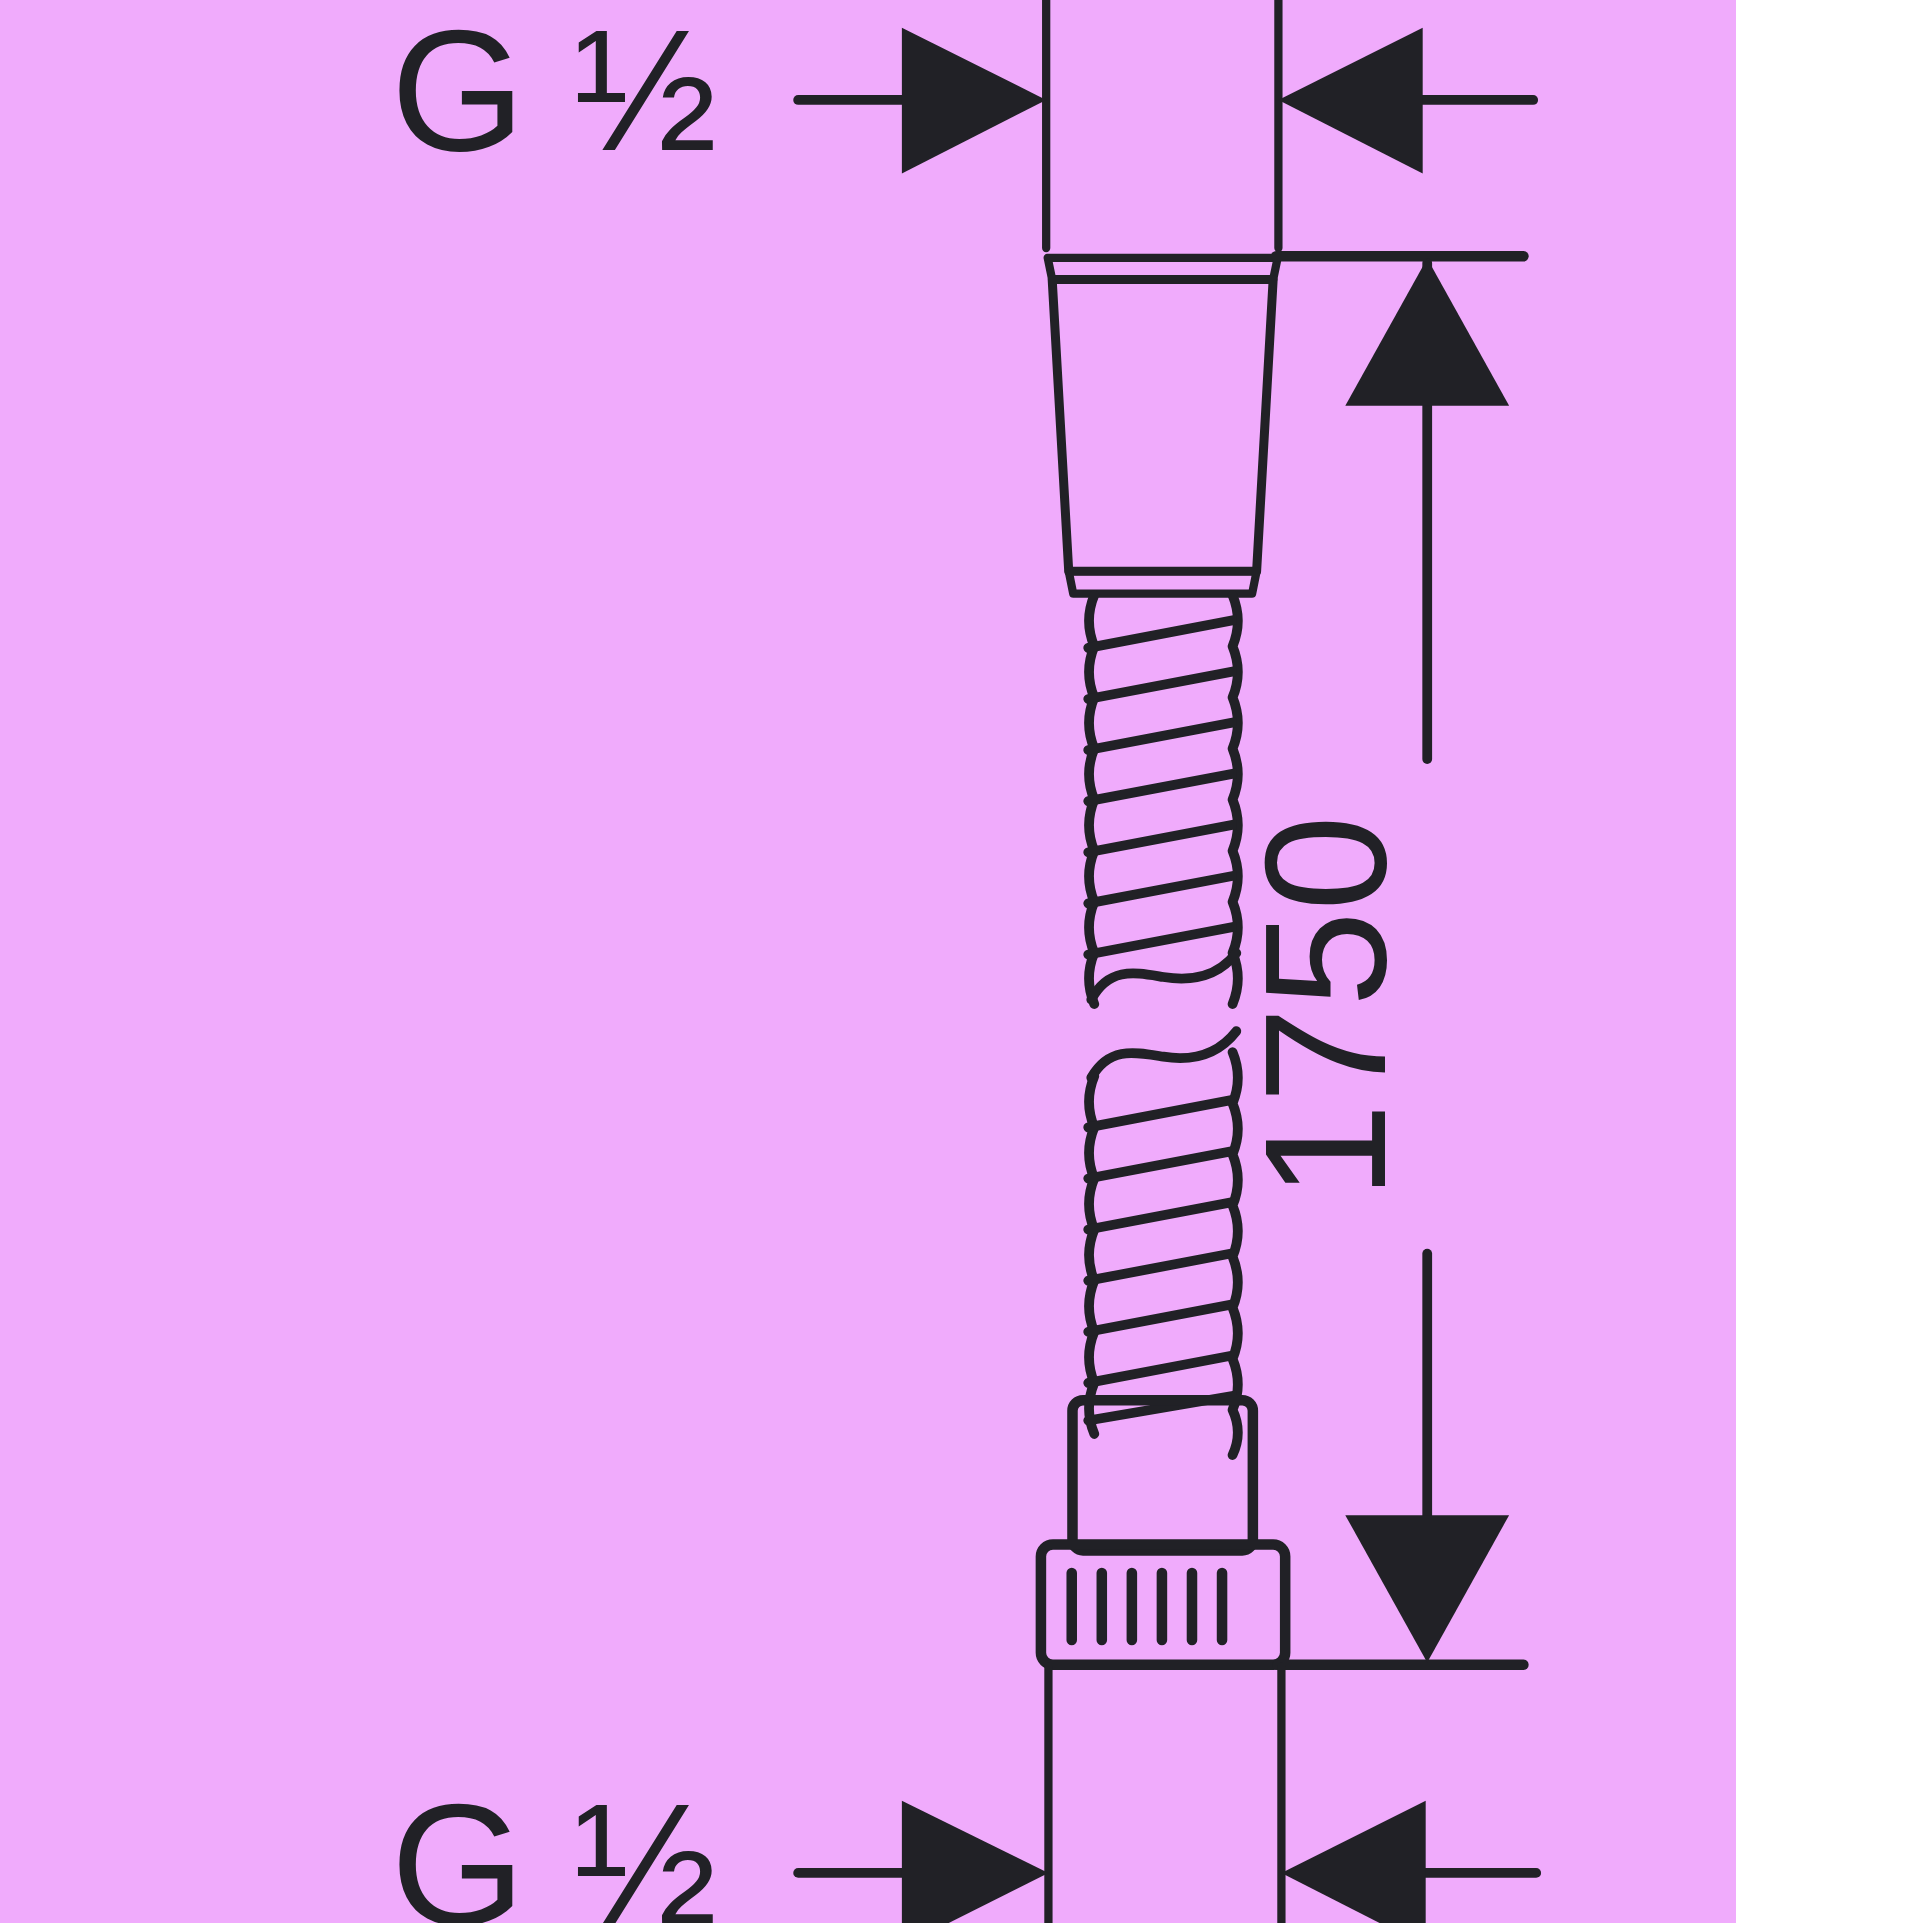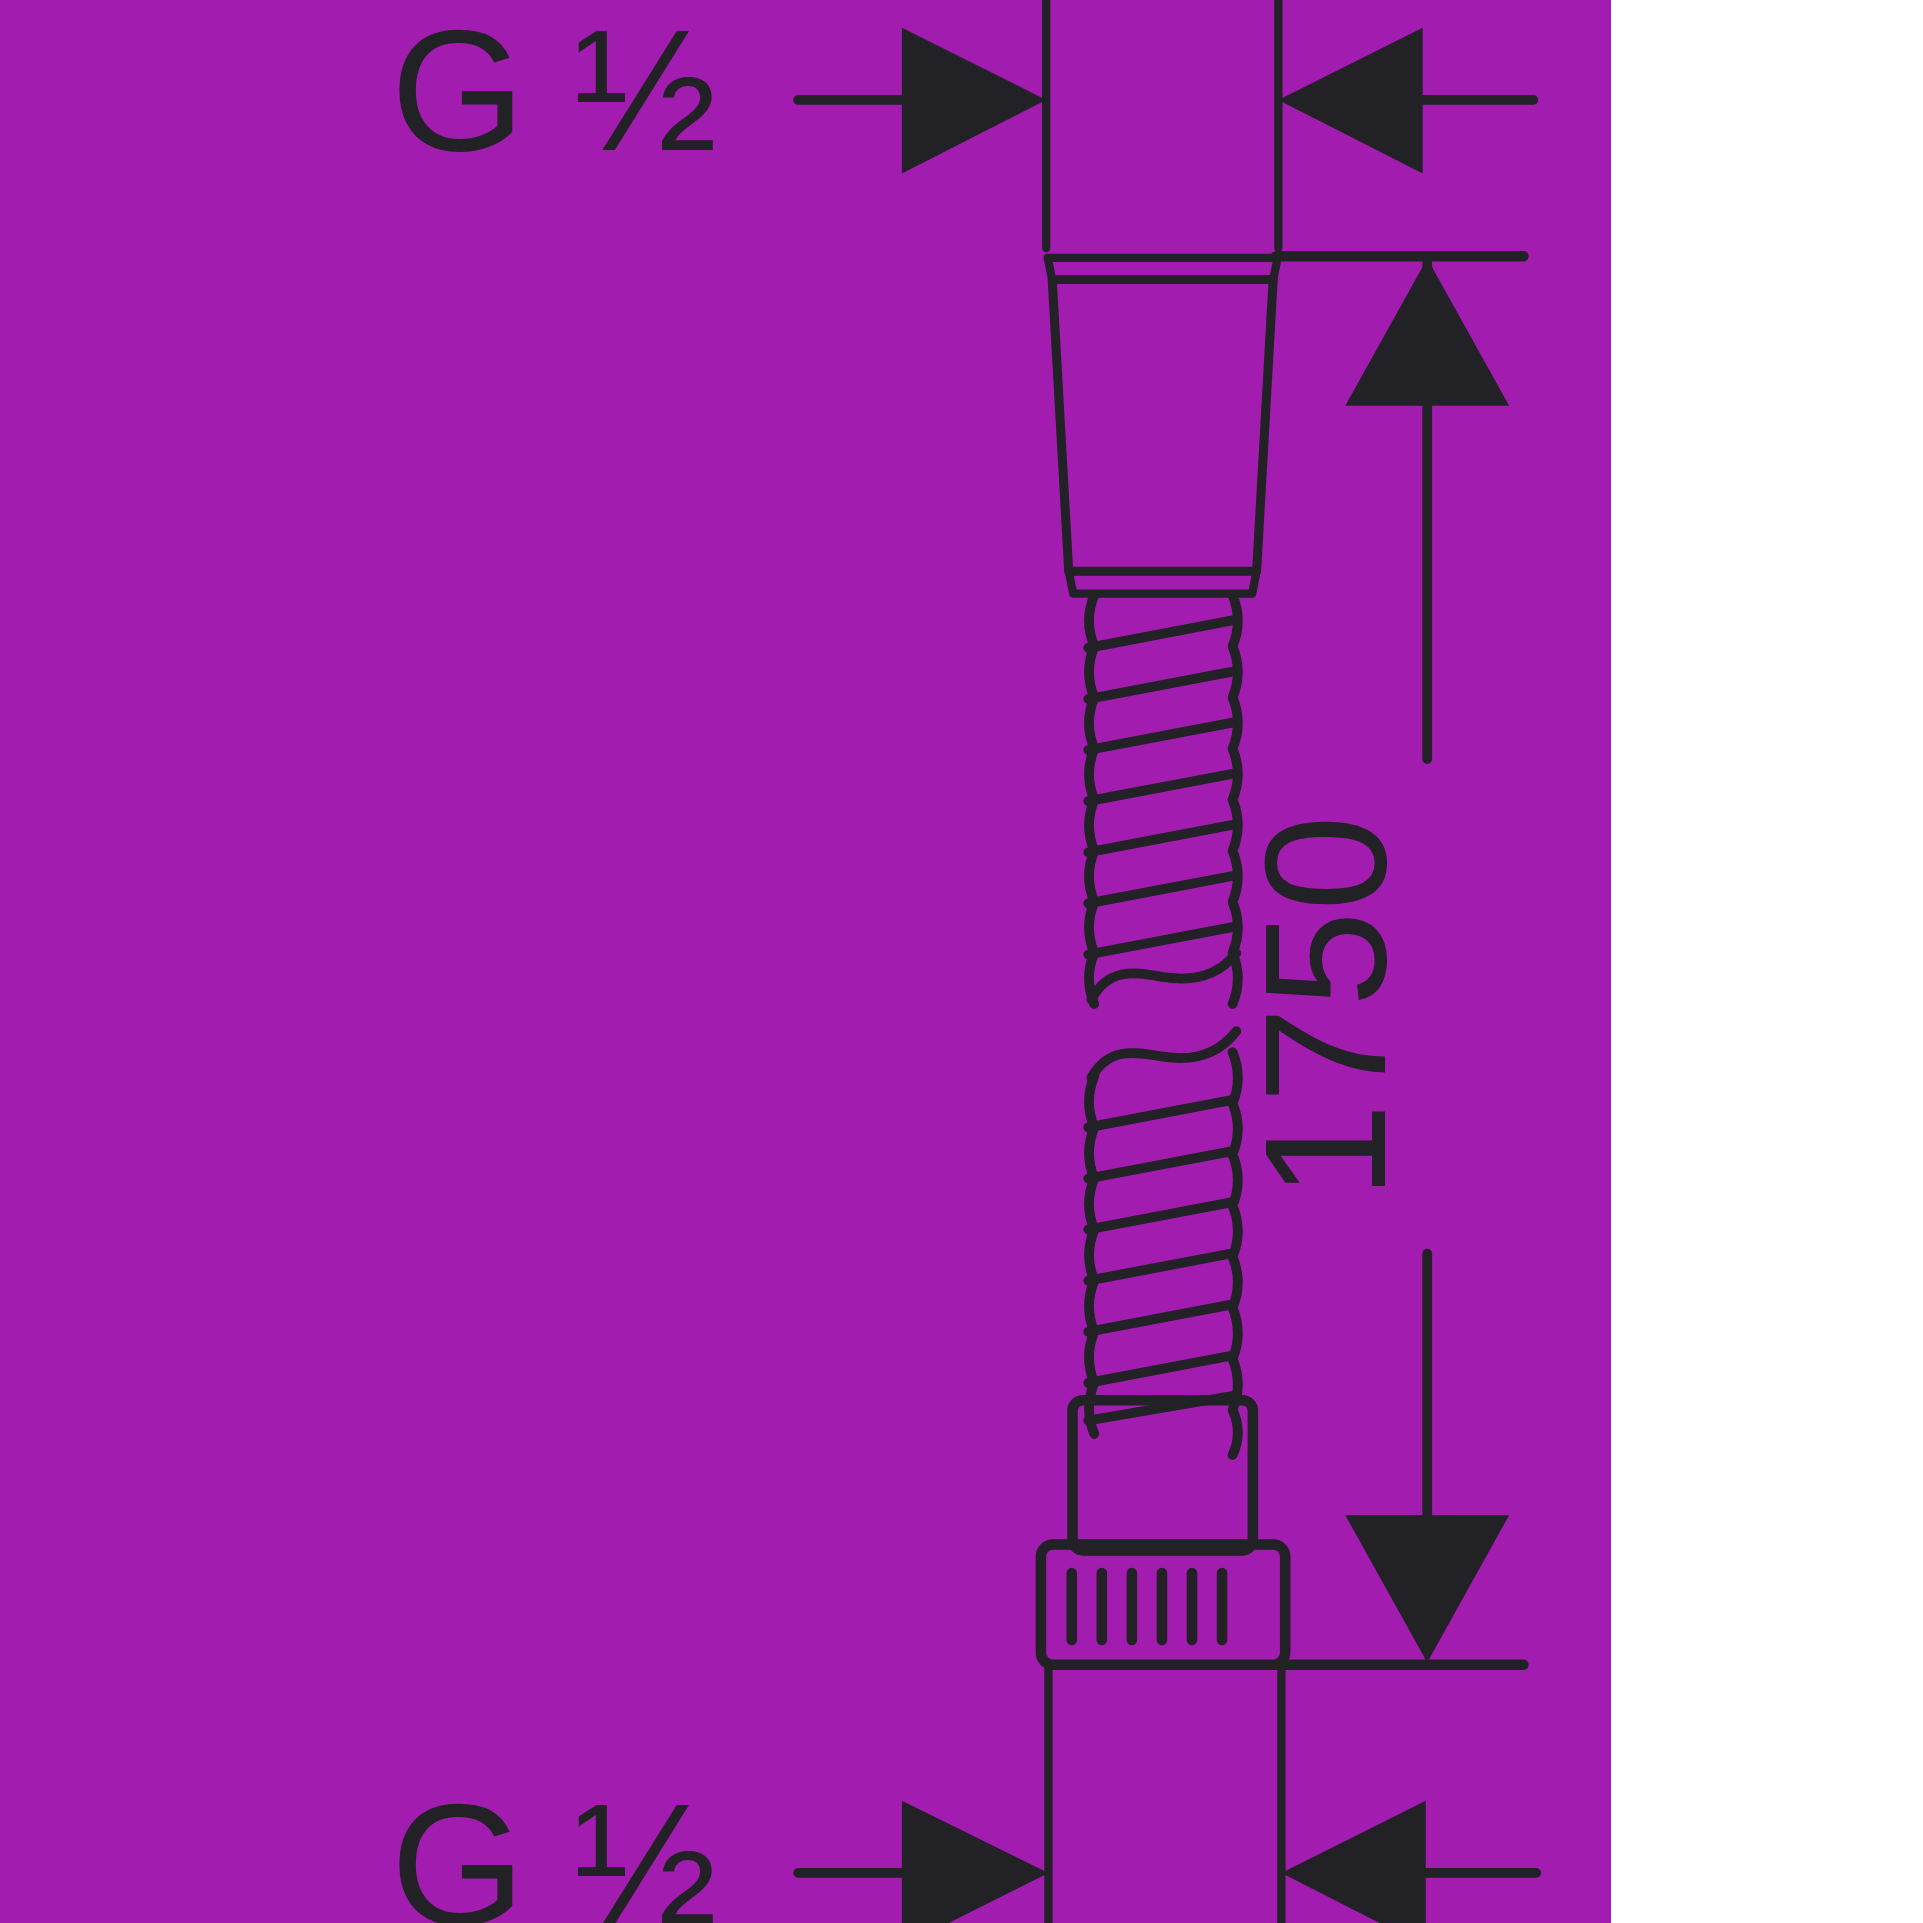--- a/index.html
+++ b/index.html
@@ -9,23 +9,23 @@
     background: #ffffff;
   }
   body {
     width: 1924px;
     height: 1924px;
     overflow: hidden;
     font-family: "Liberation Sans", sans-serif;
   }
   #drawing-root {
     position: relative;
-    width: 1611px;
+    width: 1736px;
     height: 1924px;
-    background: #a21caf;
+    background: #f0abfc;
     text-decoration: underline;
   }
   #drawing-svg {
     position: absolute;
     top: 0;
     left: 0;
     width: 1924px;
     height: 1924px;
     display: block;
   }

